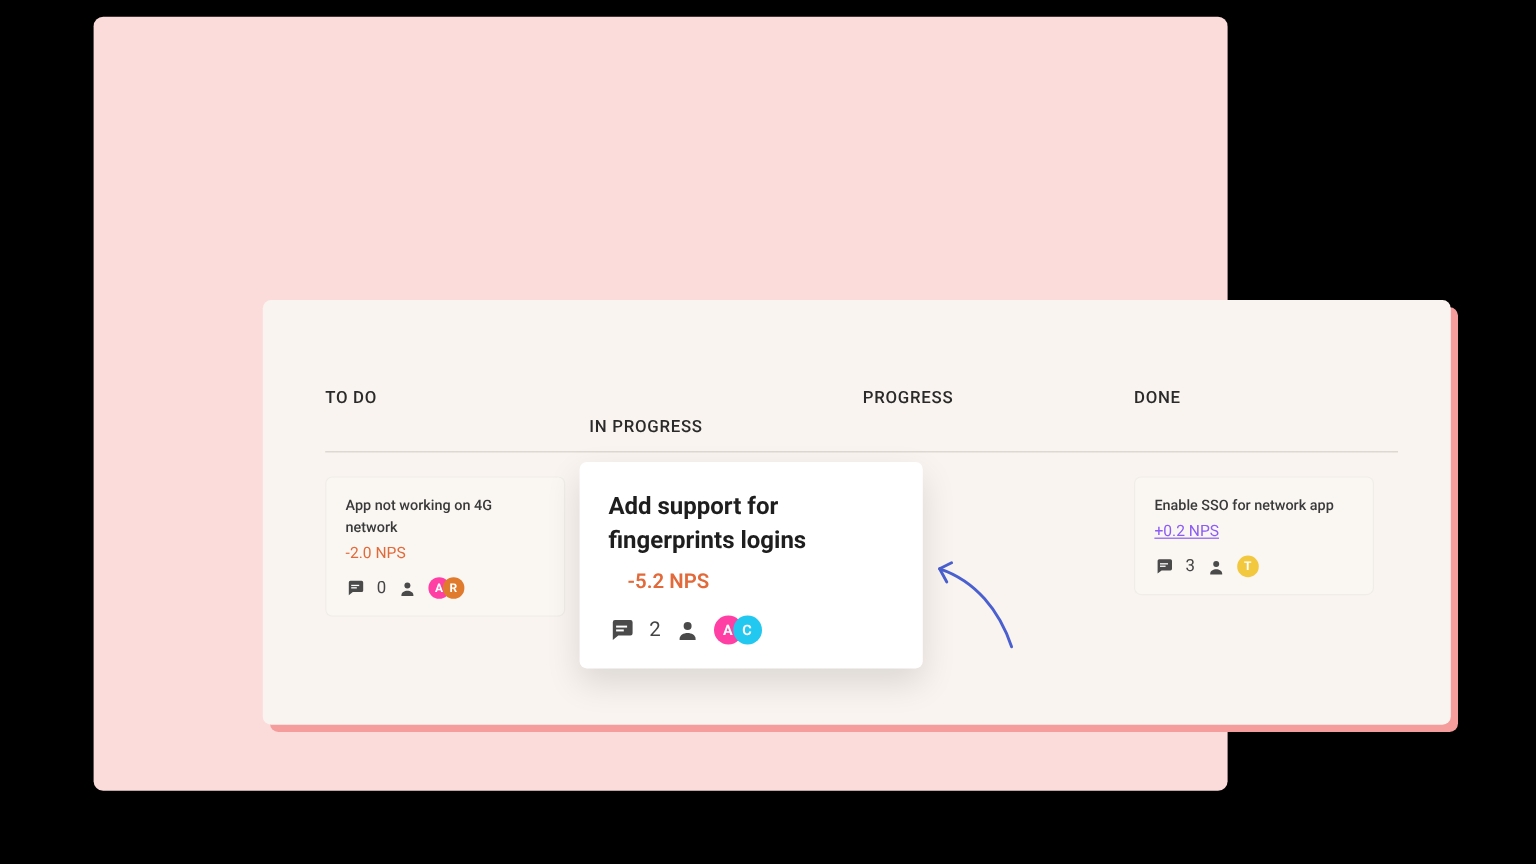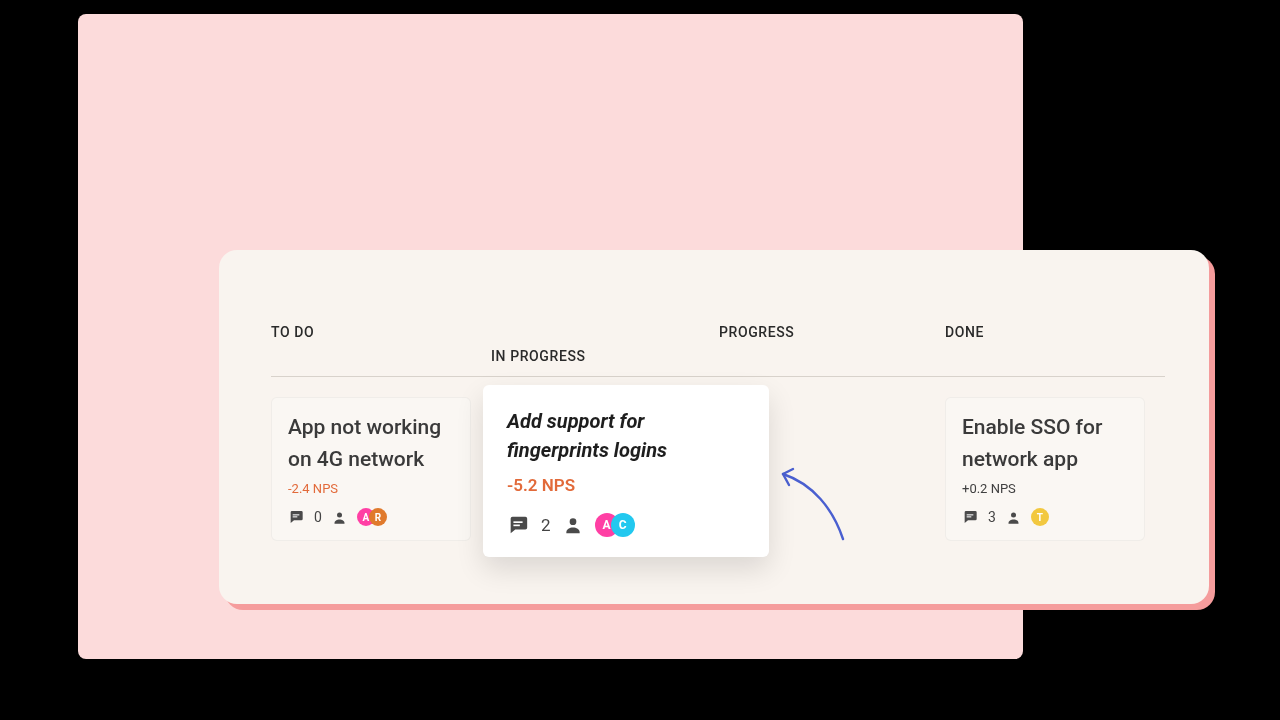--- a/index.html
+++ b/index.html
@@ -20,21 +20,21 @@
       border-radius: 8px;
     }
 
     .board-card {
       position: absolute;
       left: 219px;
       top: 250px;
       width: 990px;
       height: 354px;
       background: #f9f4ef;
-      border-radius: 18px;
+      border-radius: 7px;
       box-shadow: 6px 6px 0 #f59c9c;
       padding: 74px 44px 30px 52px;
     }
 
     .columns {
       display: flex;
       width: 100%;
       border-bottom: 1px solid #d8d2cb;
       padding-bottom: 12px;
     }
@@ -59,31 +59,31 @@
     }
 
     .card {
       background: #faf7f3;
       border-radius: 6px;
       border: 1px solid rgba(0,0,0,0.04);
       padding: 14px 16px 14px 16px;
       width: 200px;
     }
     .card .title {
-      font-size: 21px;
+      font-size: 12px;
       color: #3a3a3a;
       line-height: 1.5;
       font-weight: 500;
     }
     .card .nps {
       font-size: 13px;
       margin-top: 6px;
     }
     .nps-neg { color: #e26a3a; }
-    .nps-pos { color: #404040; }
+    .nps-pos { color: #8b5cf6; text-decoration: underline; }
 
     .meta-row {
       display: flex;
       align-items: center;
       gap: 10px;
       margin-top: 12px;
       color: #4a4a4a;
     }
     .meta-num { font-size: 14px; color: #444; }
     .avatars { display: flex; }
@@ -110,26 +110,26 @@
       border-radius: 6px;
       box-shadow: 0 12px 28px rgba(0,0,0,0.12);
       padding: 22px 24px 20px 24px;
       z-index: 3;
     }
     .card-hl .title {
       font-size: 20px;
       font-weight: 700;
       color: #1e1e1e;
       line-height: 1.45;
-      font-style: italic;
     }
     .card-hl .nps {
       font-size: 17px;
       font-weight: 600;
       margin-top: 10px;
+      margin-left: 16px;
     }
     .card-hl .meta-row { margin-top: 18px; gap: 12px; }
     .card-hl .meta-num { font-size: 17px; }
     .card-hl .avatar { width: 24px; height: 24px; font-size: 12px; margin-left: -8px; }
     .card-hl .avatar:first-child { margin-left: 0; }
 
     .icon-svg { display: block; }
 
     .arrow {
       position: absolute;
@@ -151,21 +151,21 @@
     <div class="col-header col-1">IN PROGRESS</div>
     <div class="col-header col-2">PROGRESS</div>
     <div class="col-header col-3">DONE</div>
   </div>
 
   <div class="lane">
 
     <div class="lane-col col-0">
       <div class="card">
         <div class="title">App not working on 4G network</div>
-        <div class="nps nps-neg">-2.4 NPS</div>
+        <div class="nps nps-neg">-2.0 NPS</div>
         <div class="meta-row">
           <span>
             <svg class="icon-svg" width="16" height="16" viewBox="0 0 24 24" fill="#4a4a4a">
                 <path d="M4 3h16a2 2 0 0 1 2 2v10a2 2 0 0 1-2 2H9l-5 4V5a2 2 0 0 1 2-2z"></path>
                 <rect x="7" y="8" width="10" height="1.6" fill="#fff"></rect>
                 <rect x="7" y="11" width="7" height="1.6" fill="#fff"></rect>
               </svg>
           </span>
           <span class="meta-num">0</span>
           <span>

